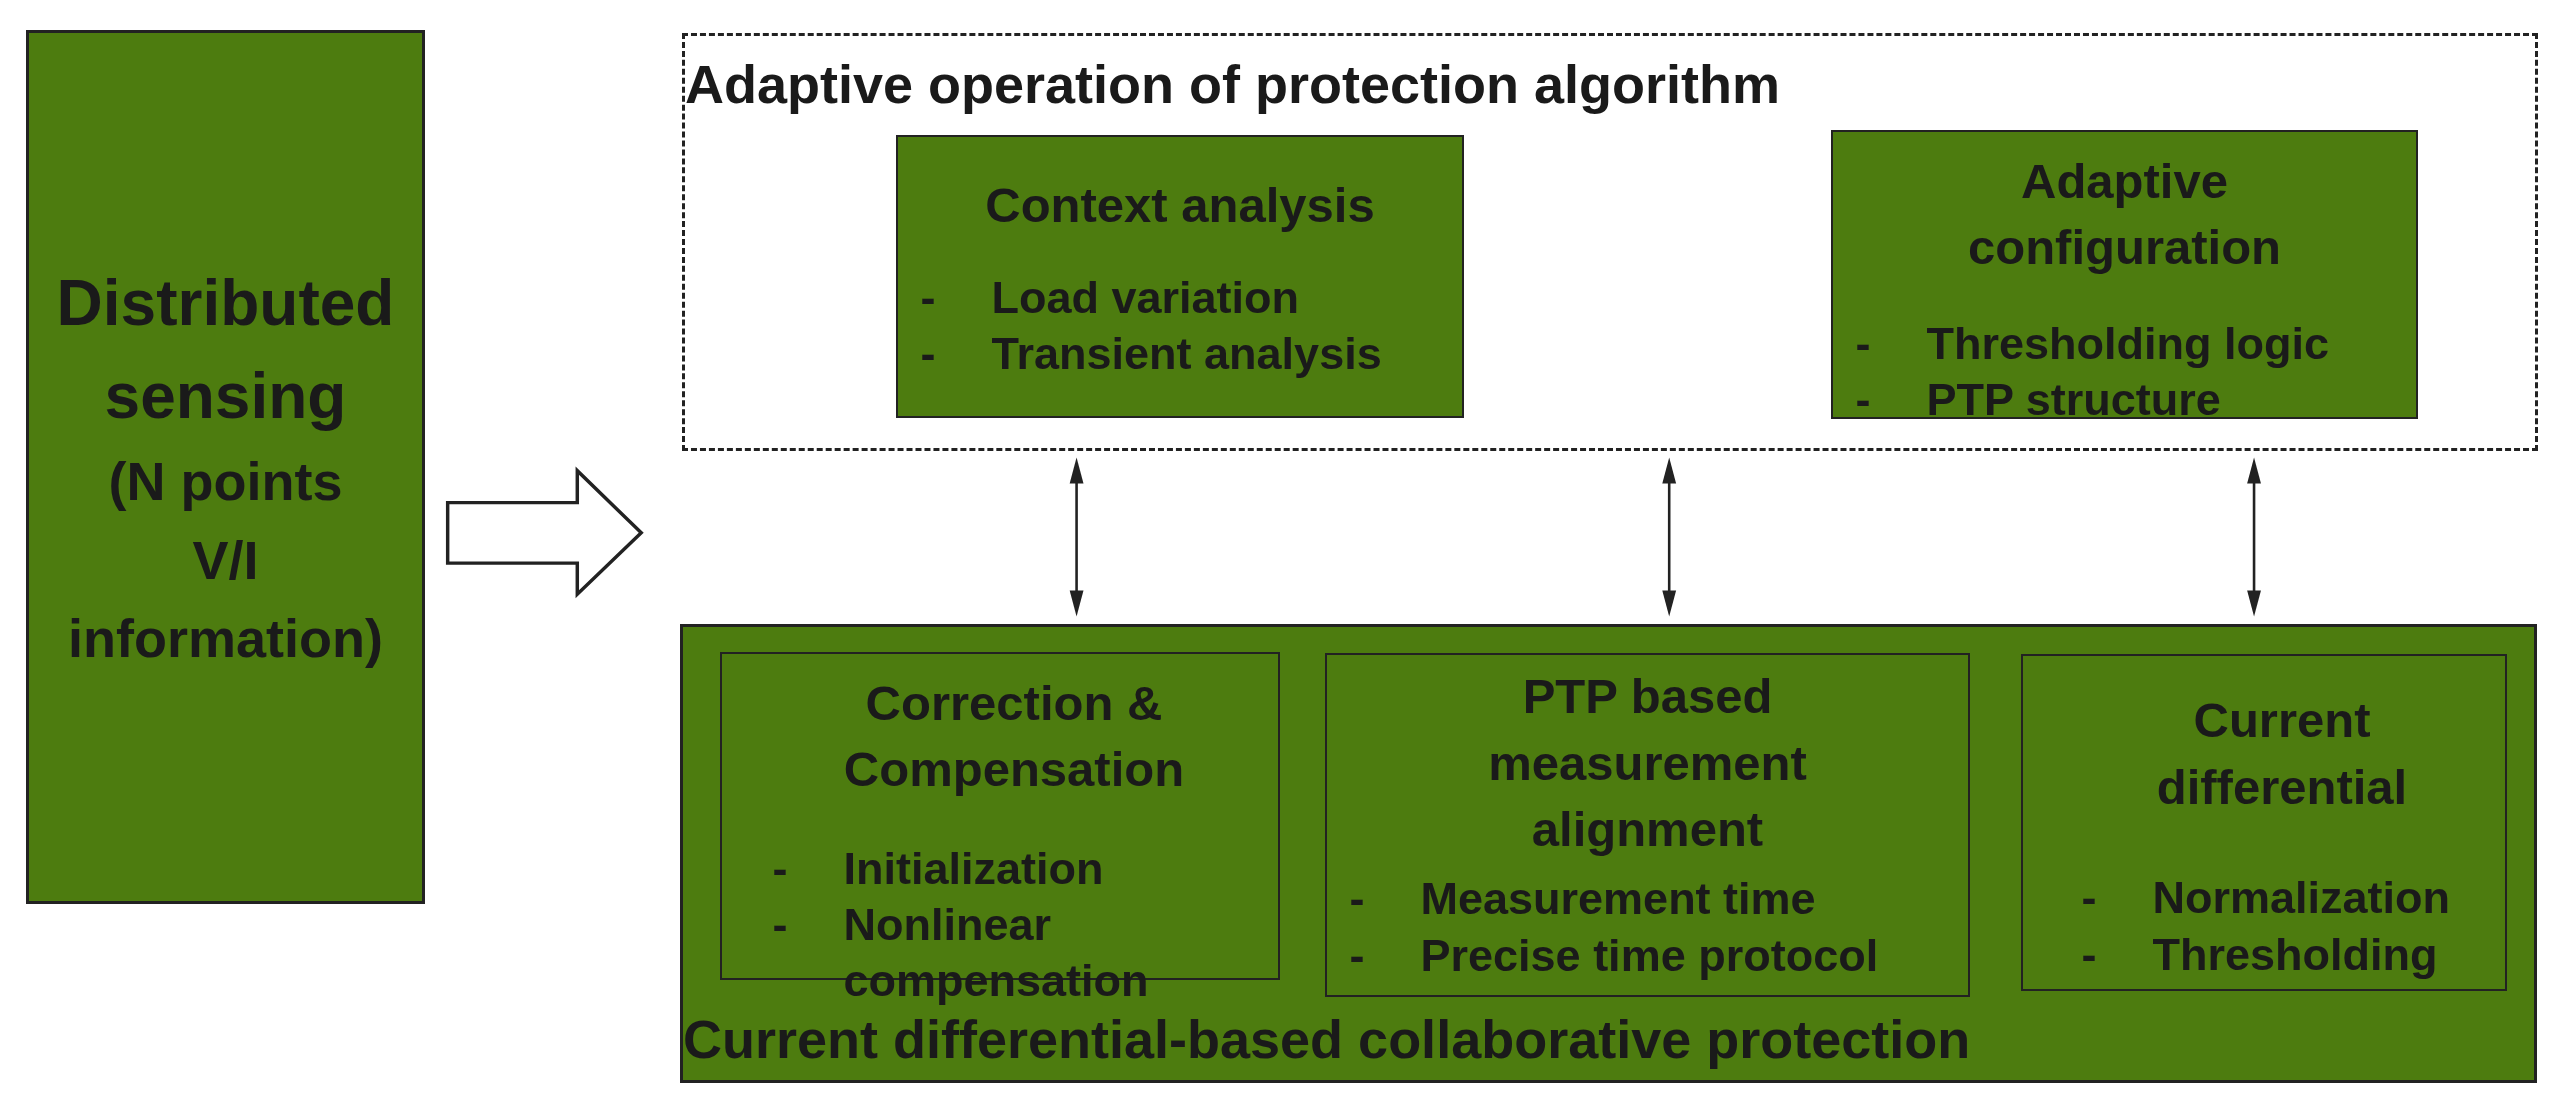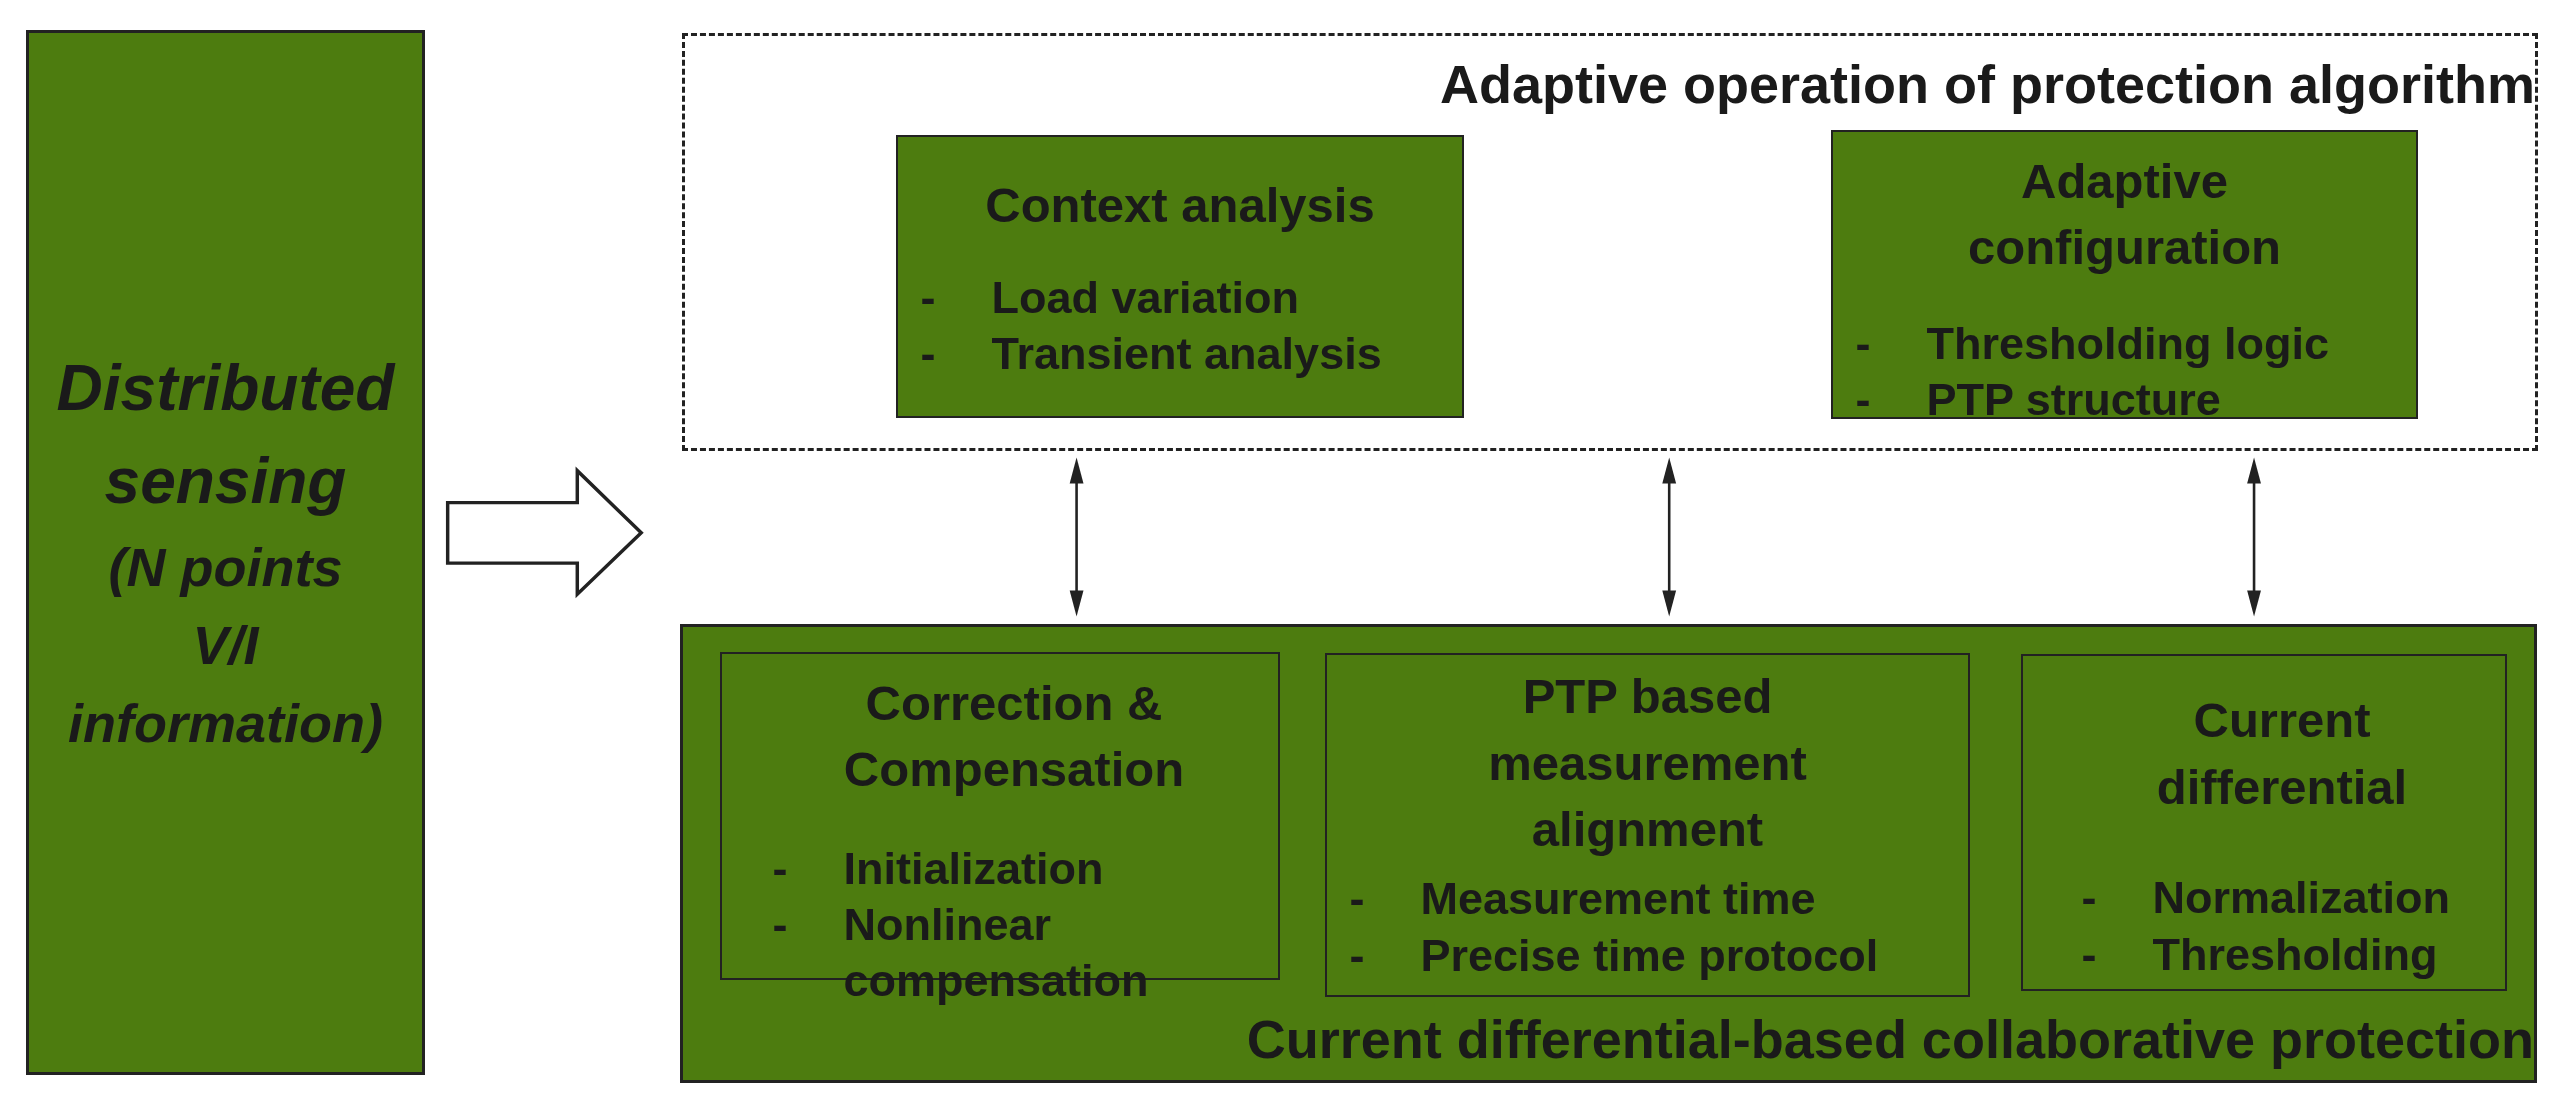--- a/index.html
+++ b/index.html
@@ -16,35 +16,34 @@
   .box {
     position: absolute;
     box-sizing: border-box;
     background: #4d7c0f;
     border: 2.6px solid #222222;
   }
   .outer-box { border-width: 3.5px; }
   .dashed-box { border: 3.5px dashed #222222; background: #ffffff; }
 
   .left-box {
-    left: 26px; top: 30px; width: 399px; height: 1045px;
+    left: 26px; top: 30px; width: 399px; height: 874px;
     display: flex; flex-direction: column;
     justify-content: center; align-items: center;
     text-align: center;
-    font-style: italic;
   }
   .left-title { font-size: 64px; line-height: 1.45; }
   .left-sub   { font-size: 54px; line-height: 1.45; }
 
   .flow-arrow-svg { position: absolute; left: 432px; top: 462px; }
 
   .top-dashed { left: 682px; top: 33px; width: 1856px; height: 418px; }
   .section-heading {
     position: absolute; left: 0; right: 0;
-    text-align: right; font-size: 54px; line-height: 1.1;
+    text-align: left; font-size: 54px; line-height: 1.1;
   }
   .top-heading { top: 19px; }
 
   .ctx-box { left: 896px; top: 135px; width: 568px; height: 283px; padding: 35px 0 0 0; }
   .cfg-box { left: 1831px; top: 130px; width: 587px; height: 289px; padding: 15.5px 0 0 0; }
 
   .inner-title { text-align: center; font-size: 49px; line-height: 1.36; }
   .items { font-size: 45px; line-height: 1.25; padding-left: 22.5px; }
   .item  { display: flex; align-items: flex-start; }
   .item .dash { flex: 0 0 71px; }

